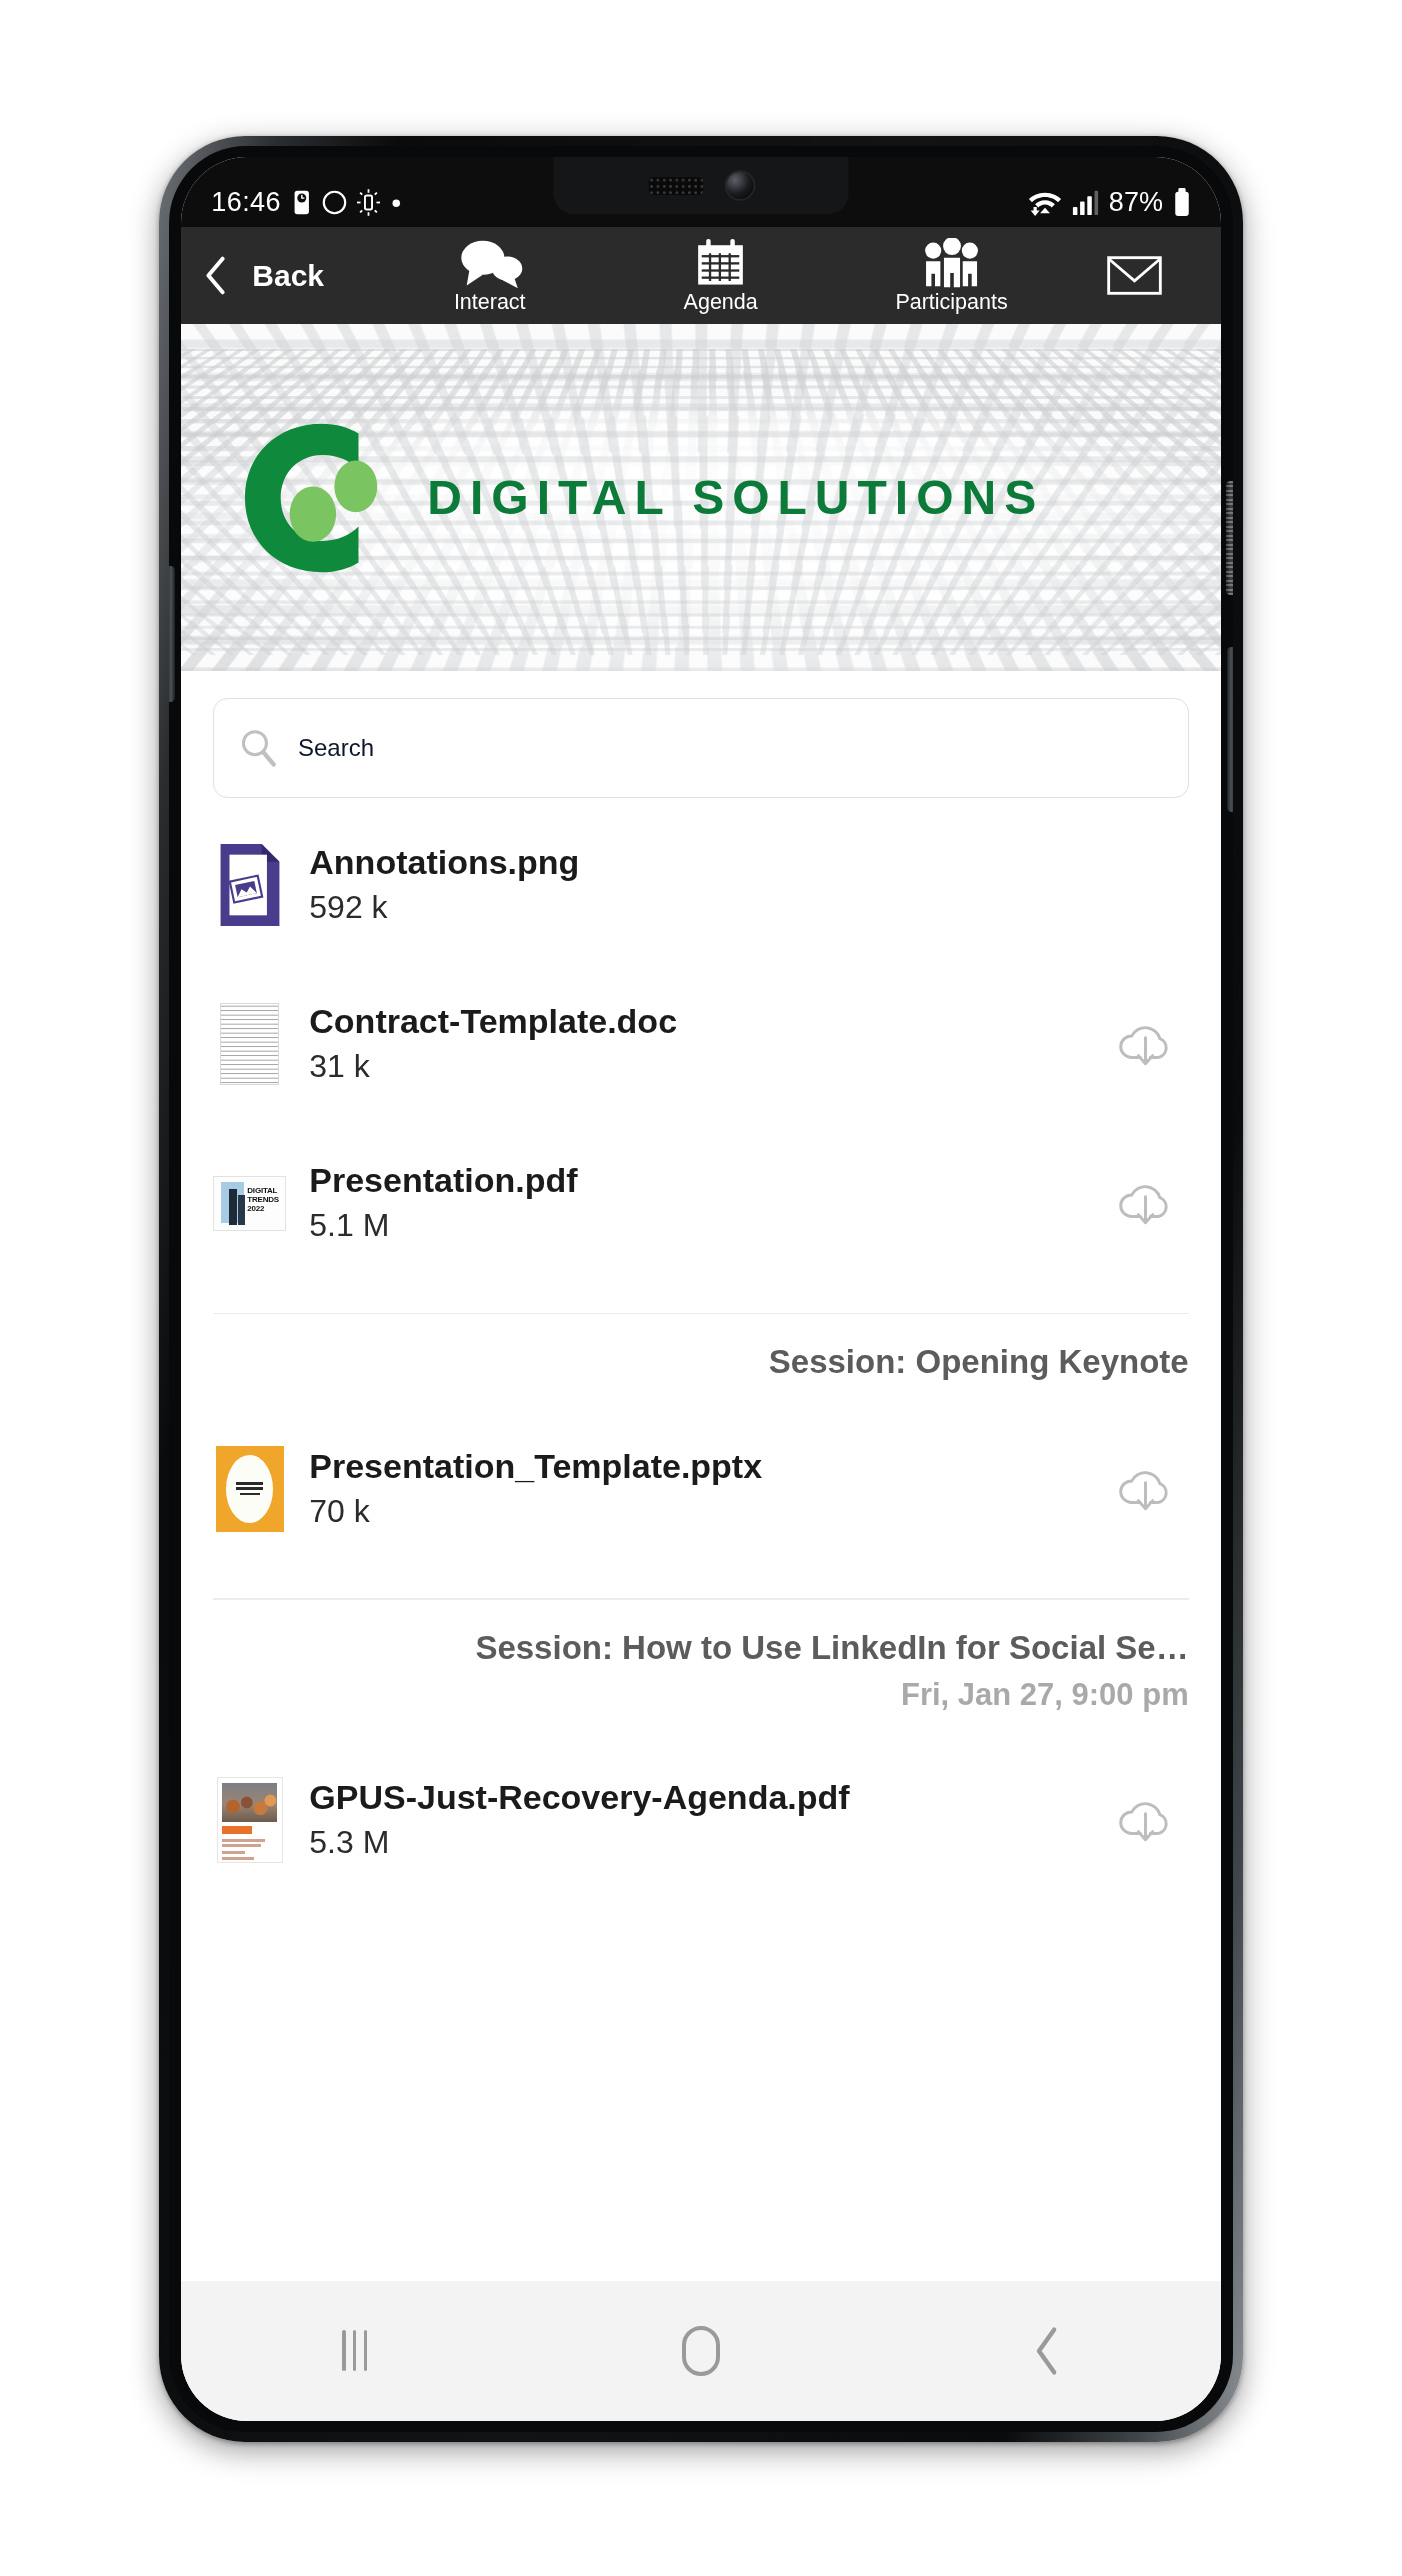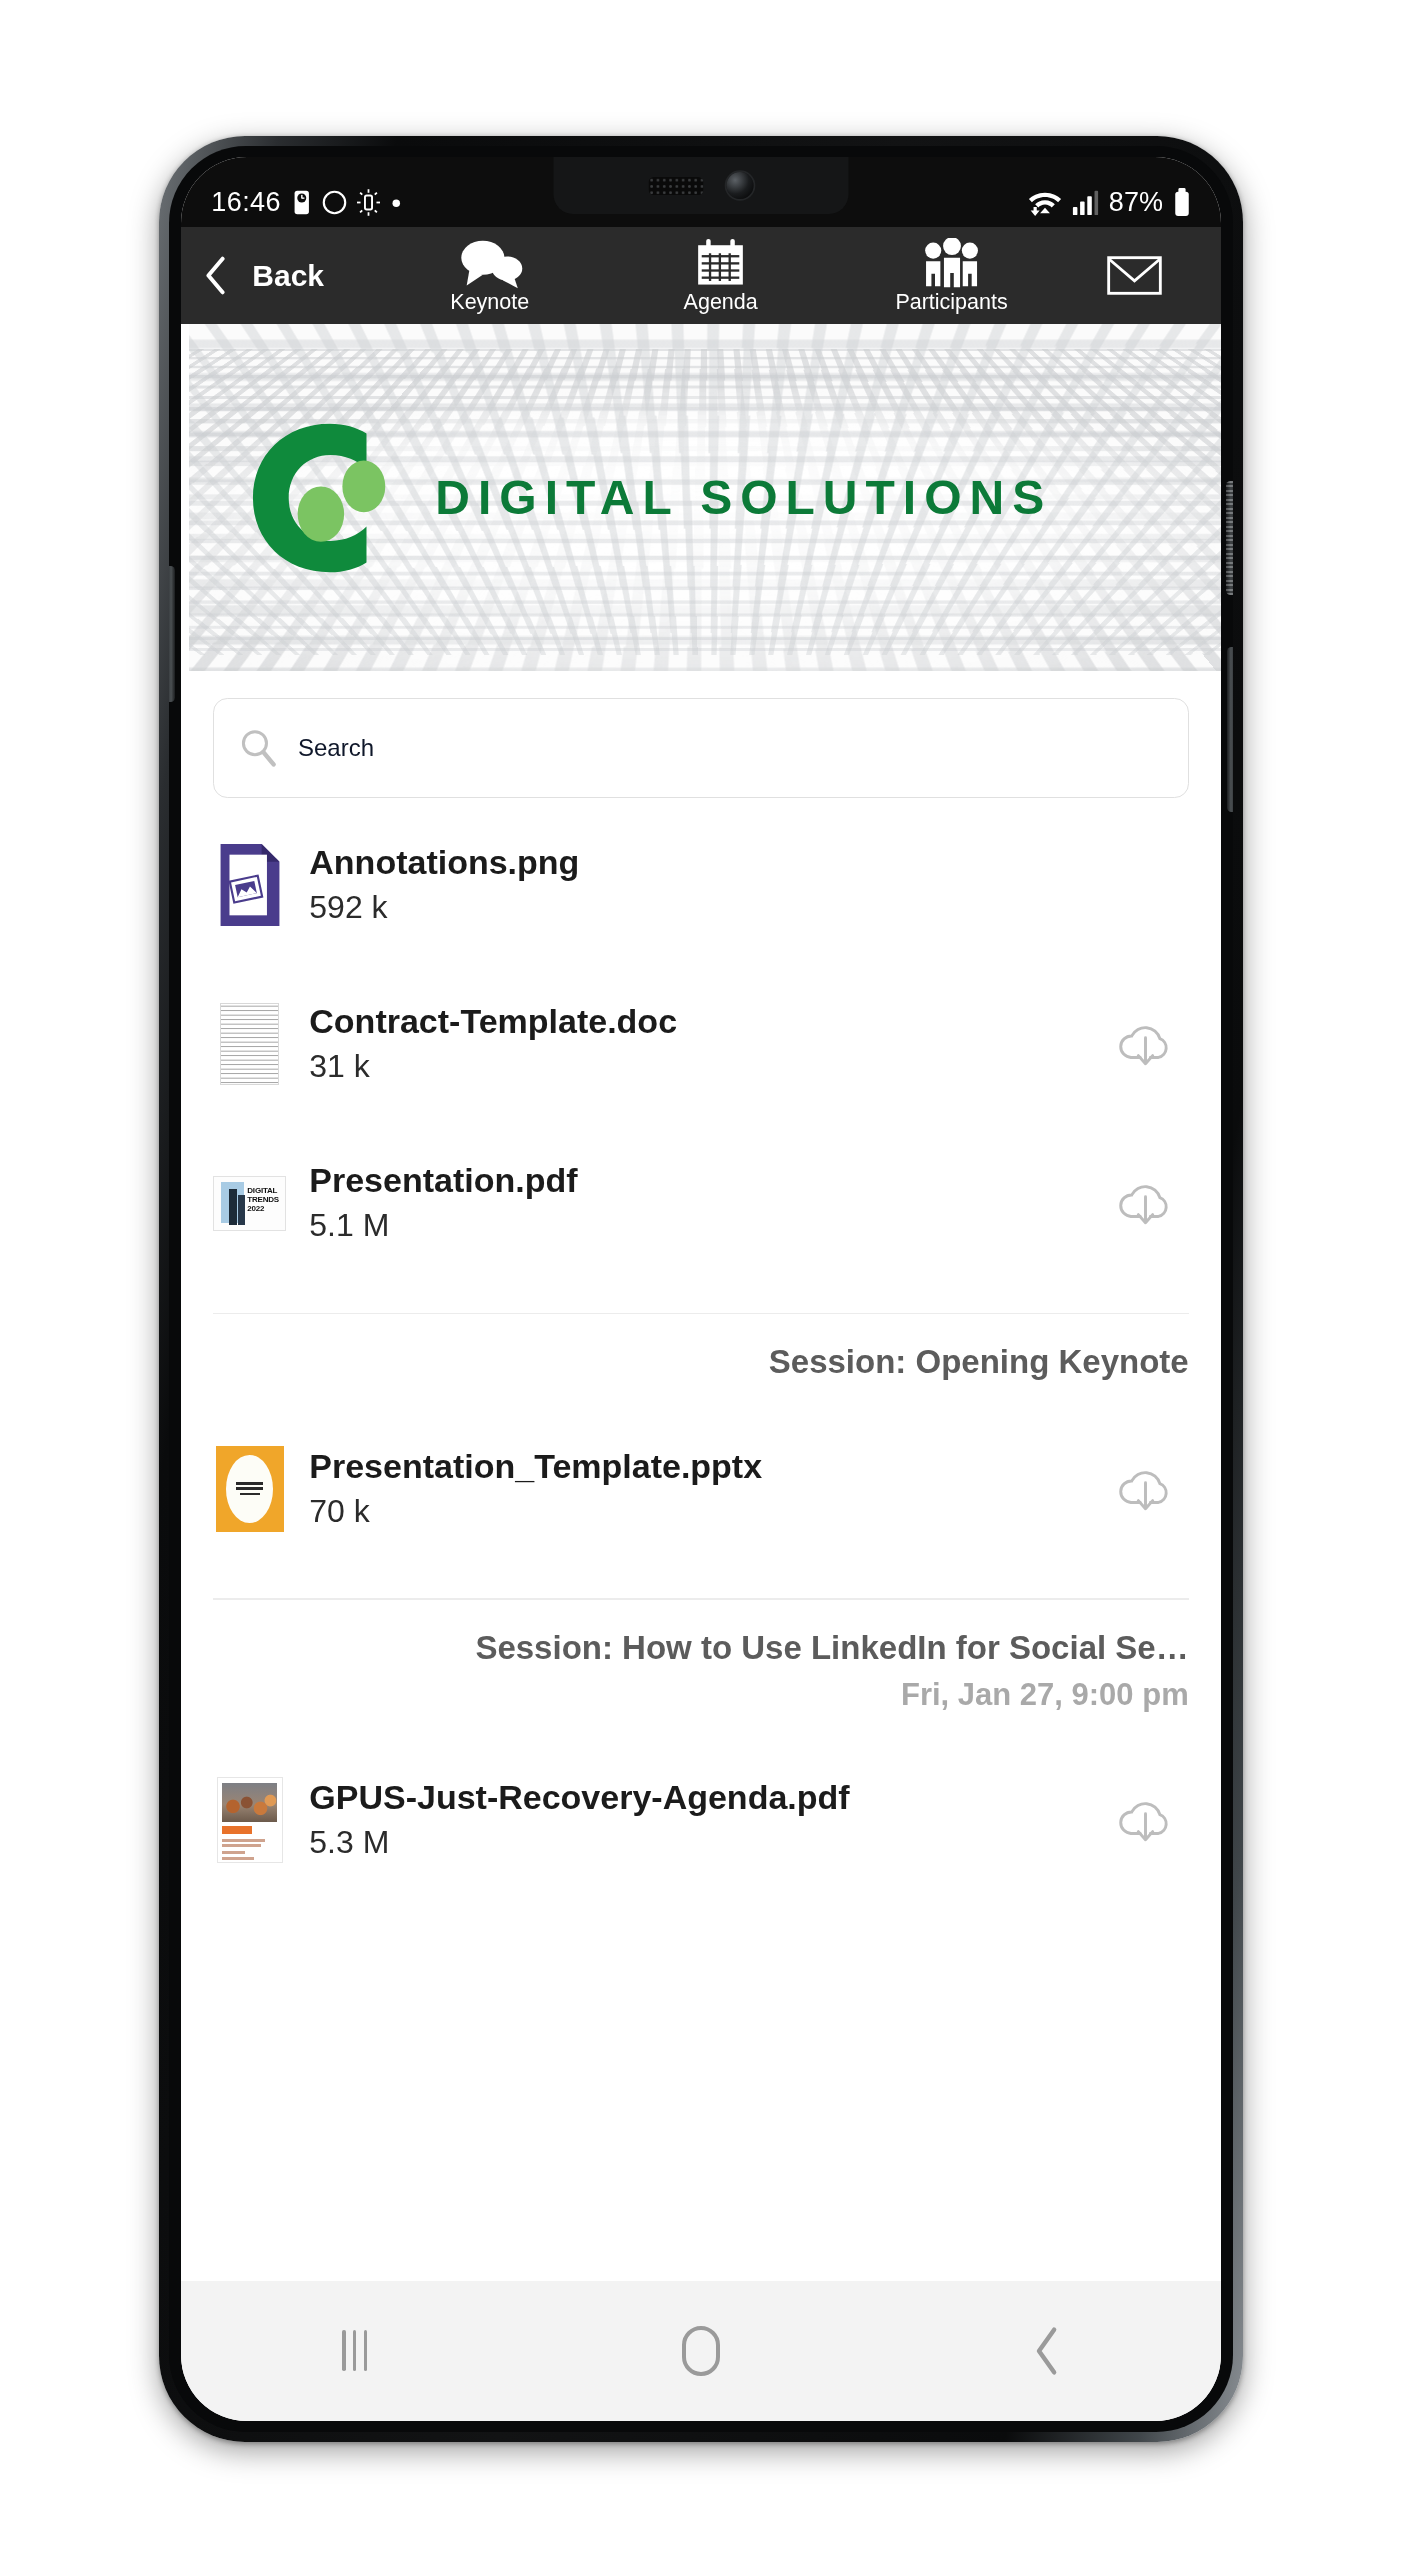--- a/index.html
+++ b/index.html
@@ -123,21 +123,20 @@
   
   #banner {
     position: relative;
     height: 347px;
     background: #fbfbfb;
     overflow: hidden;
     display: flex;
     align-items: center;
     padding-left: 55px;
     gap: 39px;
-    margin-left: 8px;
   }
   #banner-mesh {
     position: absolute; inset: 0;
     background-image:
       radial-gradient(ellipse 55% 46% at 50% 50%, rgba(255,255,255,0.97) 0%, rgba(255,255,255,0.75) 42%, rgba(255,255,255,0) 72%),
       repeating-linear-gradient(91deg, rgba(201,203,206,0.55) 0 6.3px, rgba(255,255,255,0) 6.3px 16px),
       repeating-linear-gradient(0deg, rgba(190,193,197,0.42) 0 4.5px, rgba(255,255,255,0) 4.5px 14.3px);
     transform: perspective(286px) rotateX(32deg) scale(1.5);
   }
   #banner-mesh2 {
@@ -331,21 +330,21 @@
           <span id="back-label">Back</span>
         </div>
 
         <div class="nav-tab">
           <svg width="70" height="52" viewBox="0 0 78 58">
             <ellipse cx="31" cy="22" rx="24" ry="19" fill="#fff"></ellipse>
             <path d="M16 36 L13 53 L31 41 z" fill="#fff"></path>
             <ellipse cx="58" cy="34" rx="17" ry="13.5" fill="#fff"></ellipse>
             <path d="M66 44 L70 56 L53 47 z" fill="#fff"></path>
           </svg>
-          <span class="nav-tab-label">Keynote</span>
+          <span class="nav-tab-label">Interact</span>
         </div>
 
         <div class="nav-tab">
           <svg width="59" height="52" viewBox="0 0 66 58">
             <rect x="8" y="8" width="50" height="44" fill="#fff"></rect>
             <rect x="17" y="1" width="5" height="13" rx="2.4" fill="#fff"></rect>
             <rect x="44" y="1" width="5" height="13" rx="2.4" fill="#fff"></rect>
             <g fill="#2b2b2b">
               <rect x="12" y="19" width="42" height="2.6"></rect>
               <rect x="12" y="27" width="42" height="2.6"></rect>

